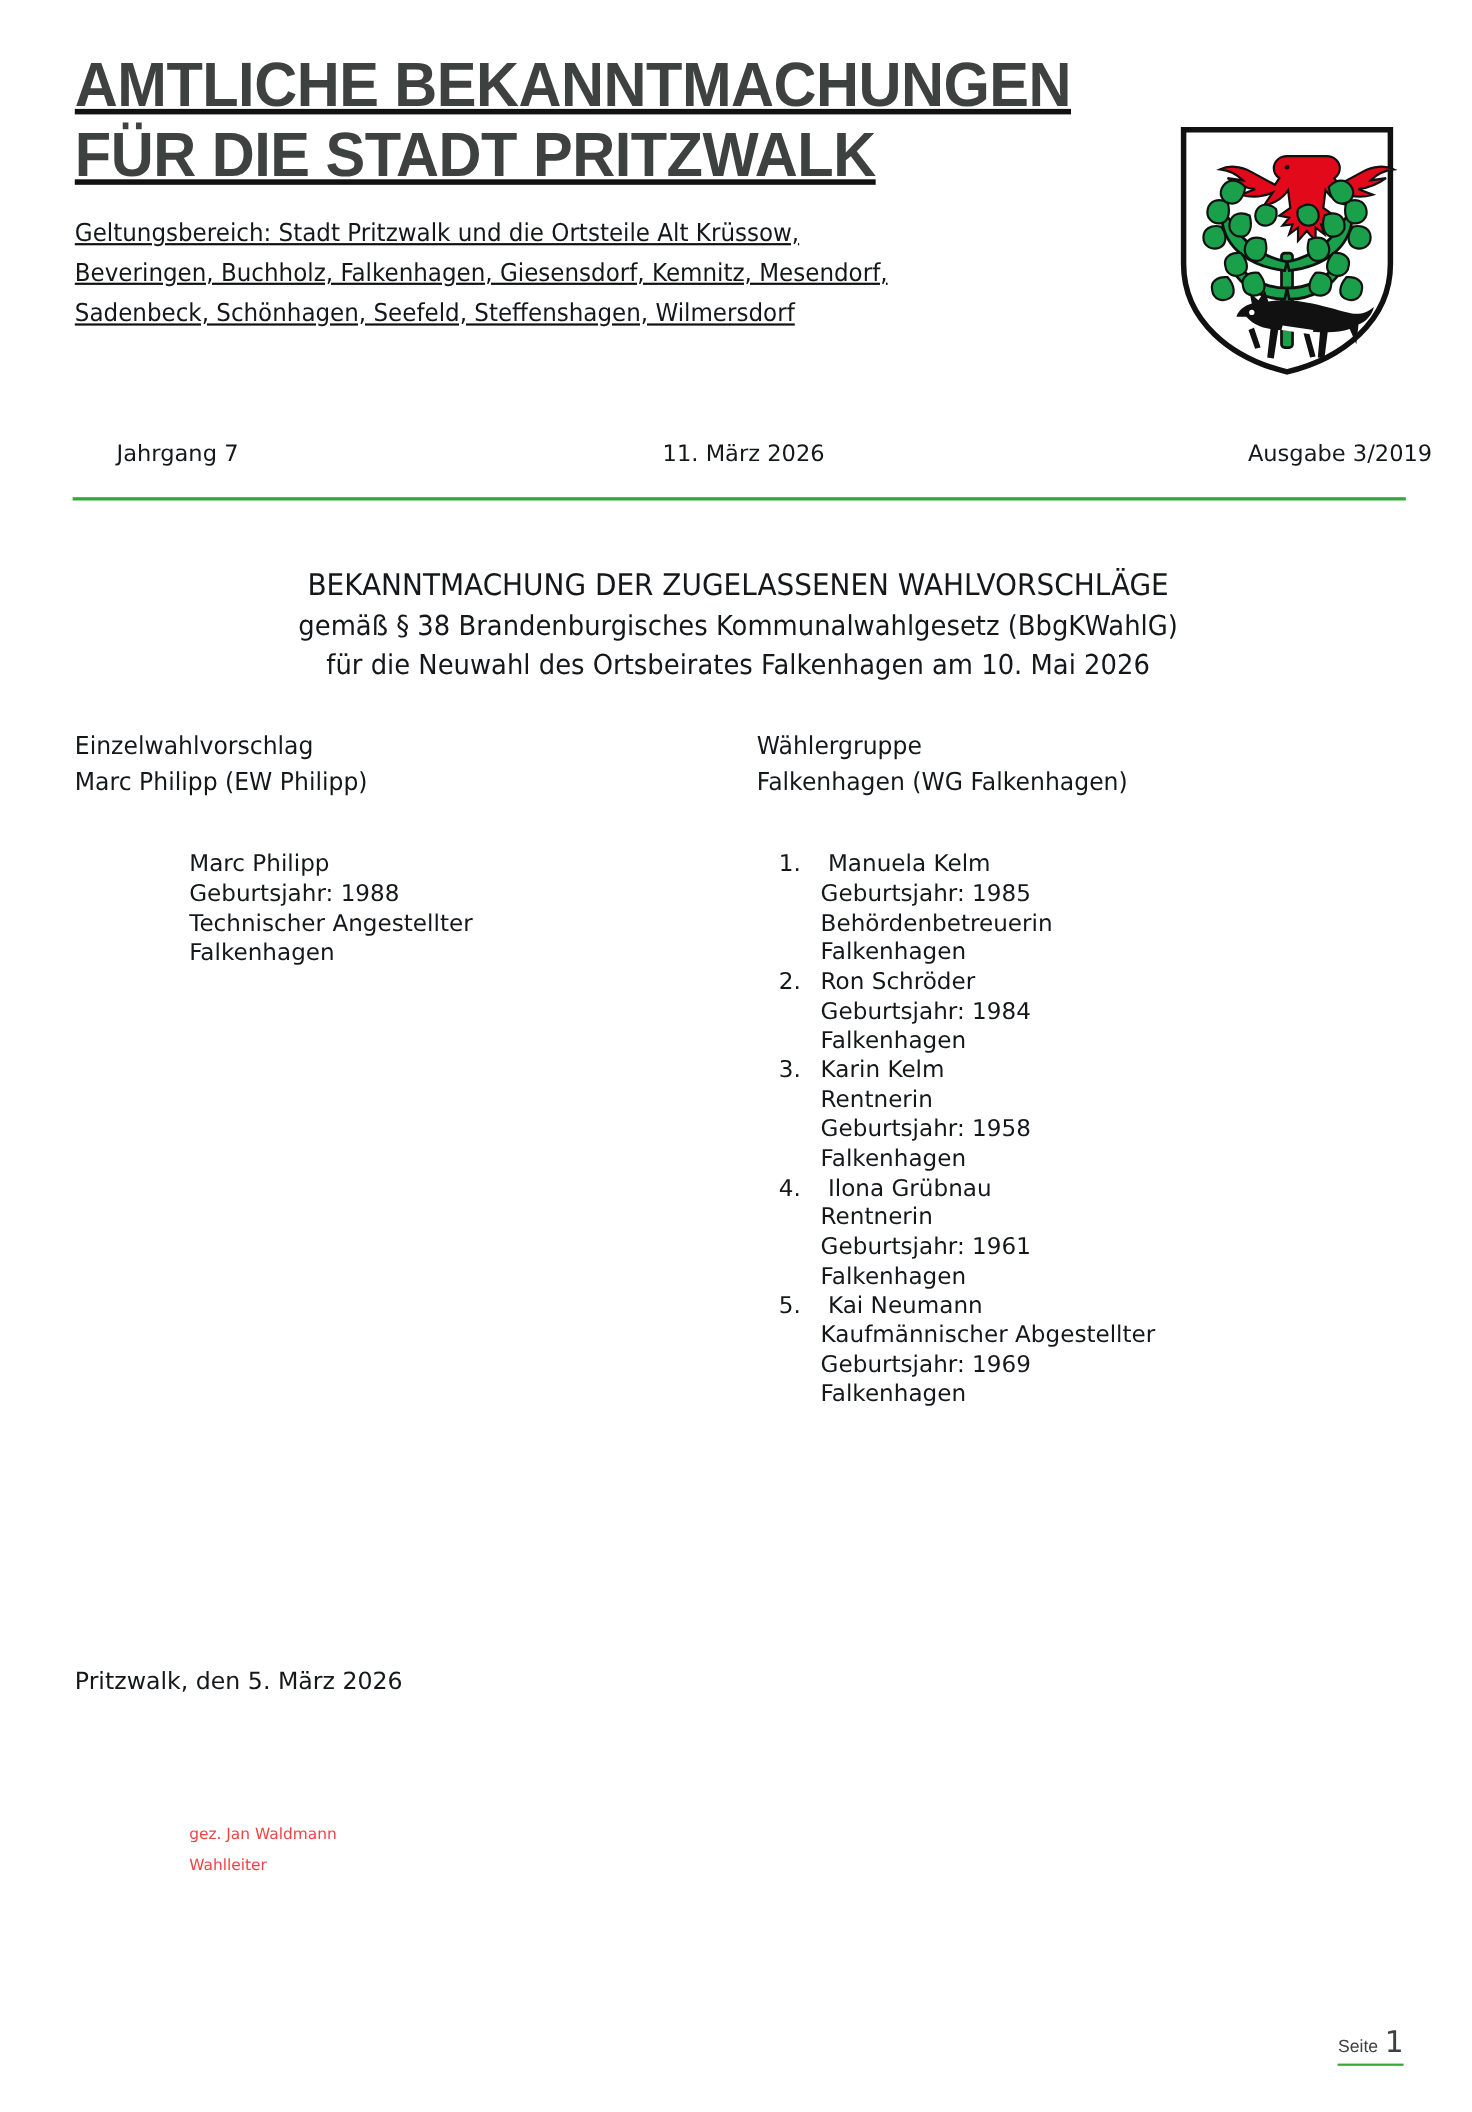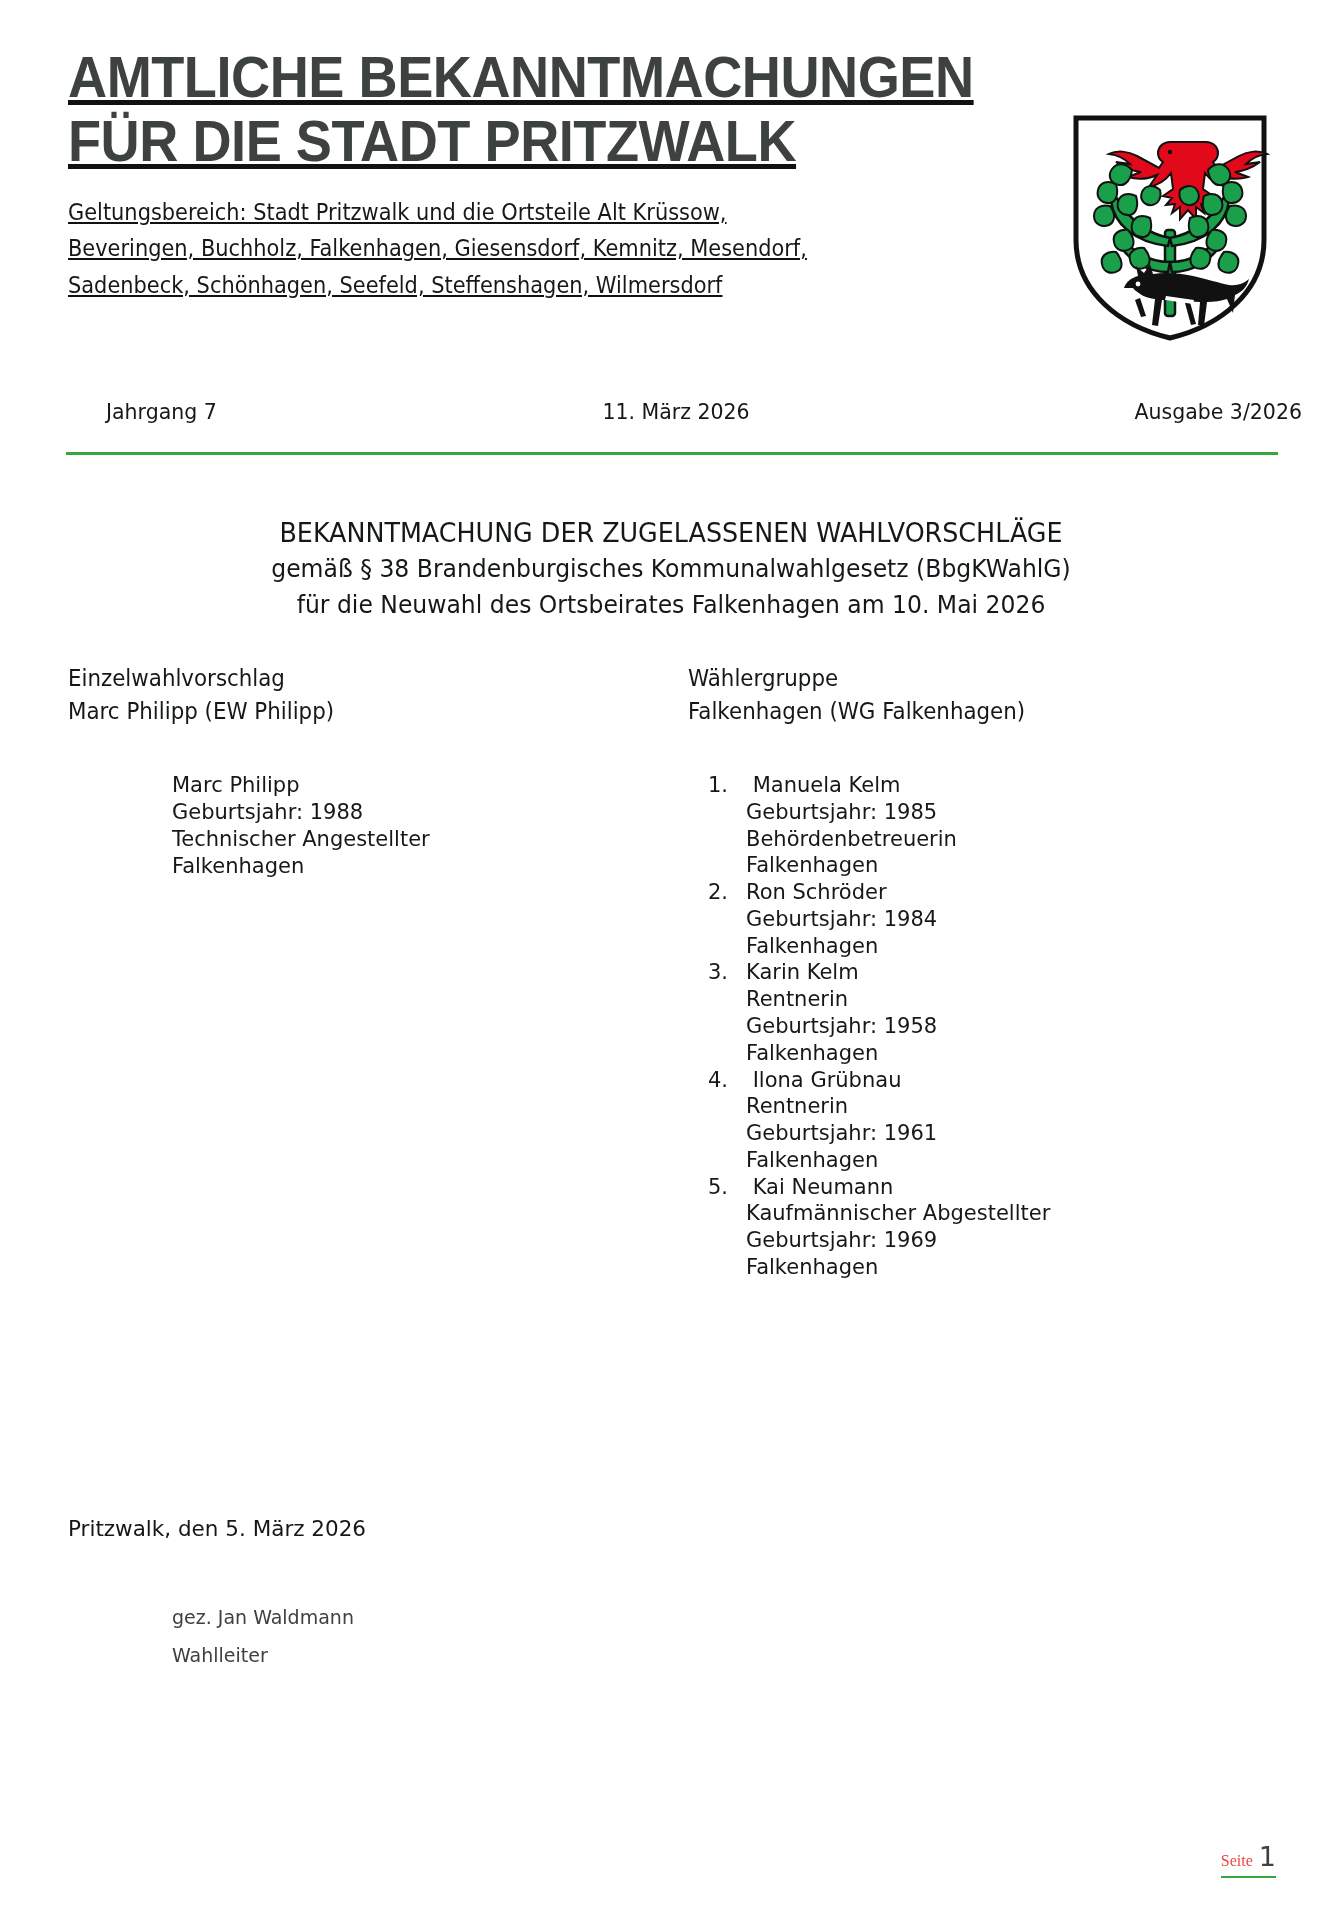--- a/index.html
+++ b/index.html
@@ -189,46 +189,46 @@
     position: absolute;
     left: 68px;
     top: 1516px;
     font-size: 21.5px;
     color: #15181a;
     font-family: "DejaVu Sans", sans-serif;
   }
   .signature {
     position: absolute;
     left: 172px;
-    top: 1598px;
-    font-size: 19px;
+    top: 1654px;
+    font-size: 14px;
     line-height: 2.0;
-    color: #404040;
+    color: #ef4444;
     font-family: "DejaVu Sans", sans-serif;
   }
 
   .page-footer {
     position: absolute;
     right: 62px;
     bottom: 42px;
     text-align: right;
     width: 260px;
   }
   .page-footer .pf-inner {
     display: inline-flex;
     flex-direction: row;
     align-items: baseline;
     gap: 6px;
     padding-bottom: 4px;
     border-bottom: 2.5px solid #37a63c;
   }
   .pf-label {
     font-size: 16px;
-    color: #ef4444;
-    font-family: Liberation Serif, serif;
+    color: #404040;
+    font-family: Liberation Sans, sans-serif;
   }
   .pf-num {
     font-size: 27px;
     color: #3d413f;
     font-family: "DejaVu Sans", sans-serif;
   }
 </style>
 </head>
 <body>
 
@@ -303,21 +303,21 @@
             <path d="M96 184 l28 4 l-1 4 l-28 -4 z"></path>
           </g>
         </svg>
       </div>
     </div>
   </header>
 
   <div class="issue-line">
     <div class="issue-left">Jahrgang 7</div>
     <div class="issue-center">11. März 2026</div>
-    <div class="issue-right">Ausgabe 3/2026</div>
+    <div class="issue-right">Ausgabe 3/2019</div>
   </div>
   <div class="rule-green"></div>
 
   <section class="announce">
     <div class="announce-l1">BEKANNTMACHUNG DER ZUGELASSENEN WAHLVORSCHLÄGE</div>
     <div class="announce-l2">gemäß § 38 Brandenburgisches Kommunalwahlgesetz (BbgKWahlG)</div>
     <div class="announce-l3">für die Neuwahl des Ortsbeirates Falkenhagen am 10. Mai 2026</div>
   </section>
 
   <section class="columns">

